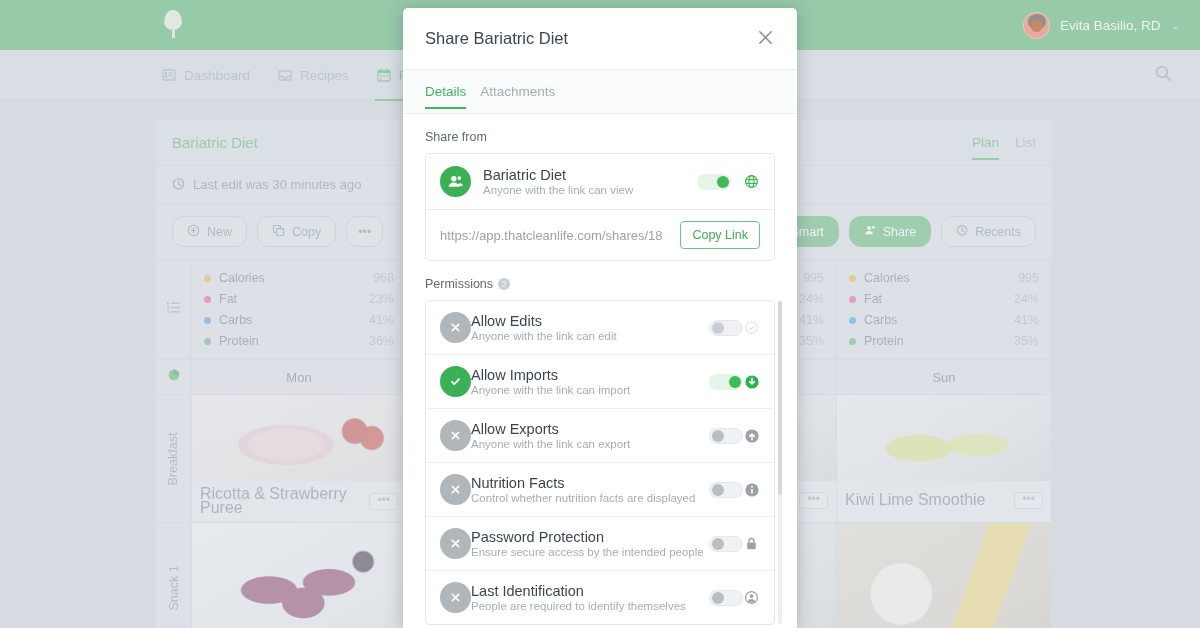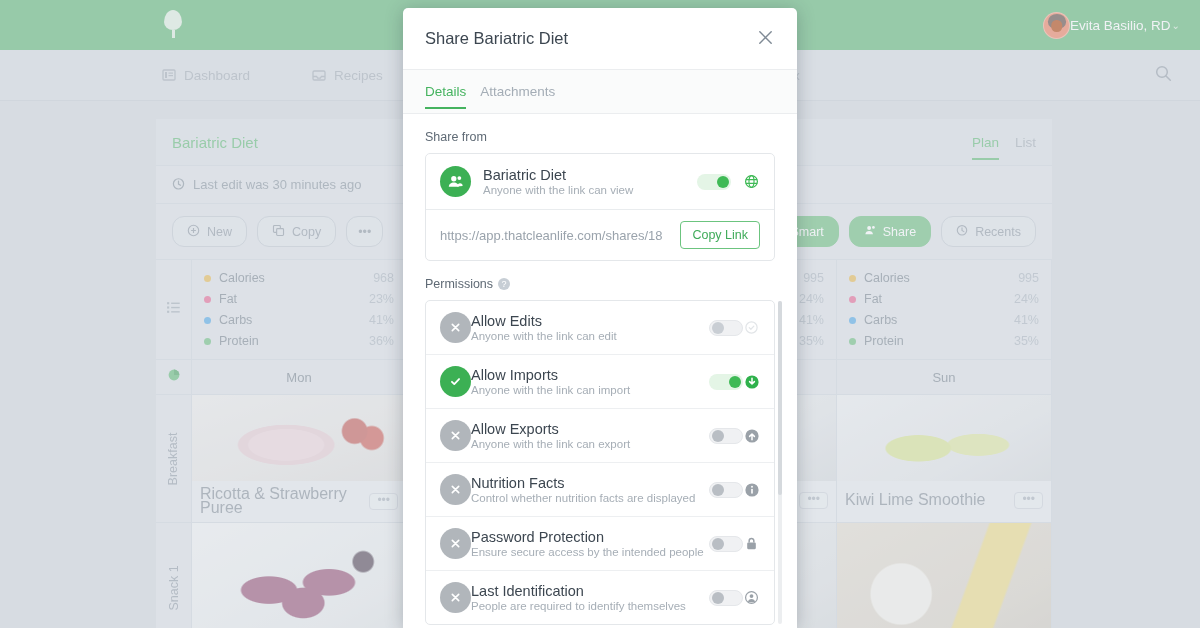--- a/index.html
+++ b/index.html
@@ -21,21 +21,21 @@
     display: flex; align-items: center; justify-content: space-between;
     padding: 0 20px;
   }
   .logo { width: 26px; height: 30px; margin-left: 140px; position: relative; }
   .logo .leafw {
     width: 18px; height: 20px; background: #d7ead9;
     border-radius: 50% 50% 50% 50% / 60% 60% 40% 40%;
     margin: 0 auto;
   }
   .logo .stem { width: 3px; height: 8px; background: #d7ead9; margin: 0 auto; }
-  .user-area { display: flex; align-items: center; gap: 0; }
+  .user-area { display: flex; align-items: center; gap: 10px; }
   .avatar {
     width: 27px; height: 27px; border-radius: 50%;
     background: radial-gradient(circle at 50% 34%, #c98f72 0 32%, transparent 33%),
                 linear-gradient(#e8623a 0 100%);
     background-color: #6b4a3a;
     border: 1px solid rgba(255,255,255,.35);
     overflow: hidden; position: relative;
   }
   .avatar::after {
     content:""; position:absolute; left:50%; top:6%; transform:translateX(-50%);
@@ -46,21 +46,21 @@
     content:""; position:absolute; left:50%; top:30%; transform:translateX(-50%);
     width: 46%; height: 48%; border-radius: 45%; background:#c4886b; z-index:2;
   }
   .user-name { color: #fff; font-size: 13.5px; }
   .caret-down { color: #cde8d2; font-size: 10px; margin-left: 1px; }
 
   
   .subnav {
     position: absolute; top: 50px; left: 0; right: 0; height: 51px;
     background: #ccd3da; border-bottom: 1px solid #b9c2cb;
-    display: flex; align-items: center; padding-left: 148px; gap: 34px;
+    display: flex; align-items: center; padding-left: 148px;
   }
   .navitem {
     display: flex; align-items: center; gap: 8px;
     font-size: 13.5px; color: #8e99a4; height: 51px;
     padding: 0 14px; position: relative;
   }
   .navitem.active { color: #3fab59; }
   .navitem.active::after {
     content: ""; position: absolute; left: 12px; right: 12px; bottom: 0;
     height: 2px; background: #3fab59;

